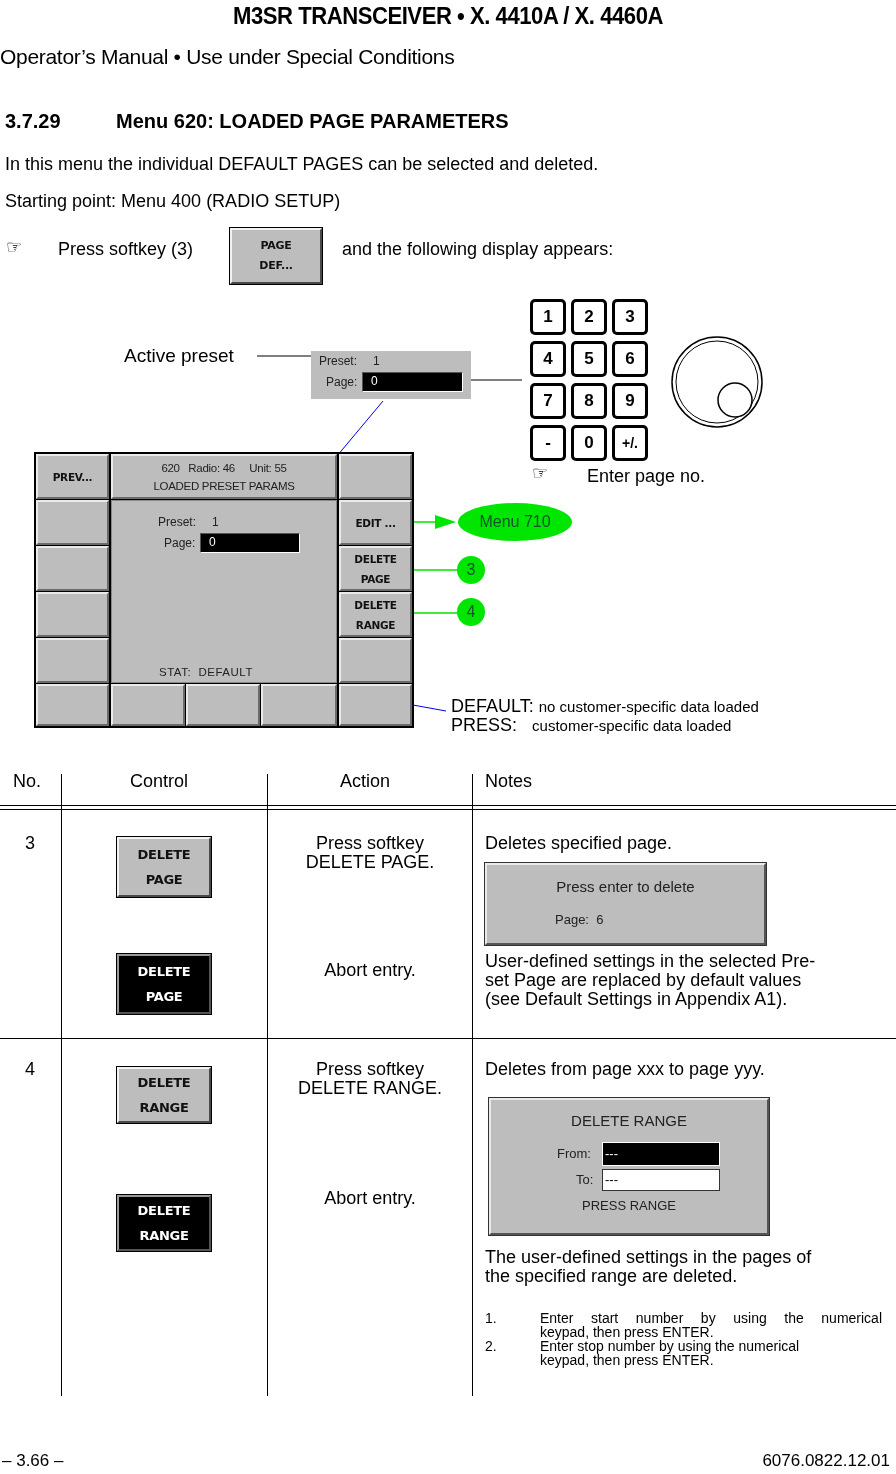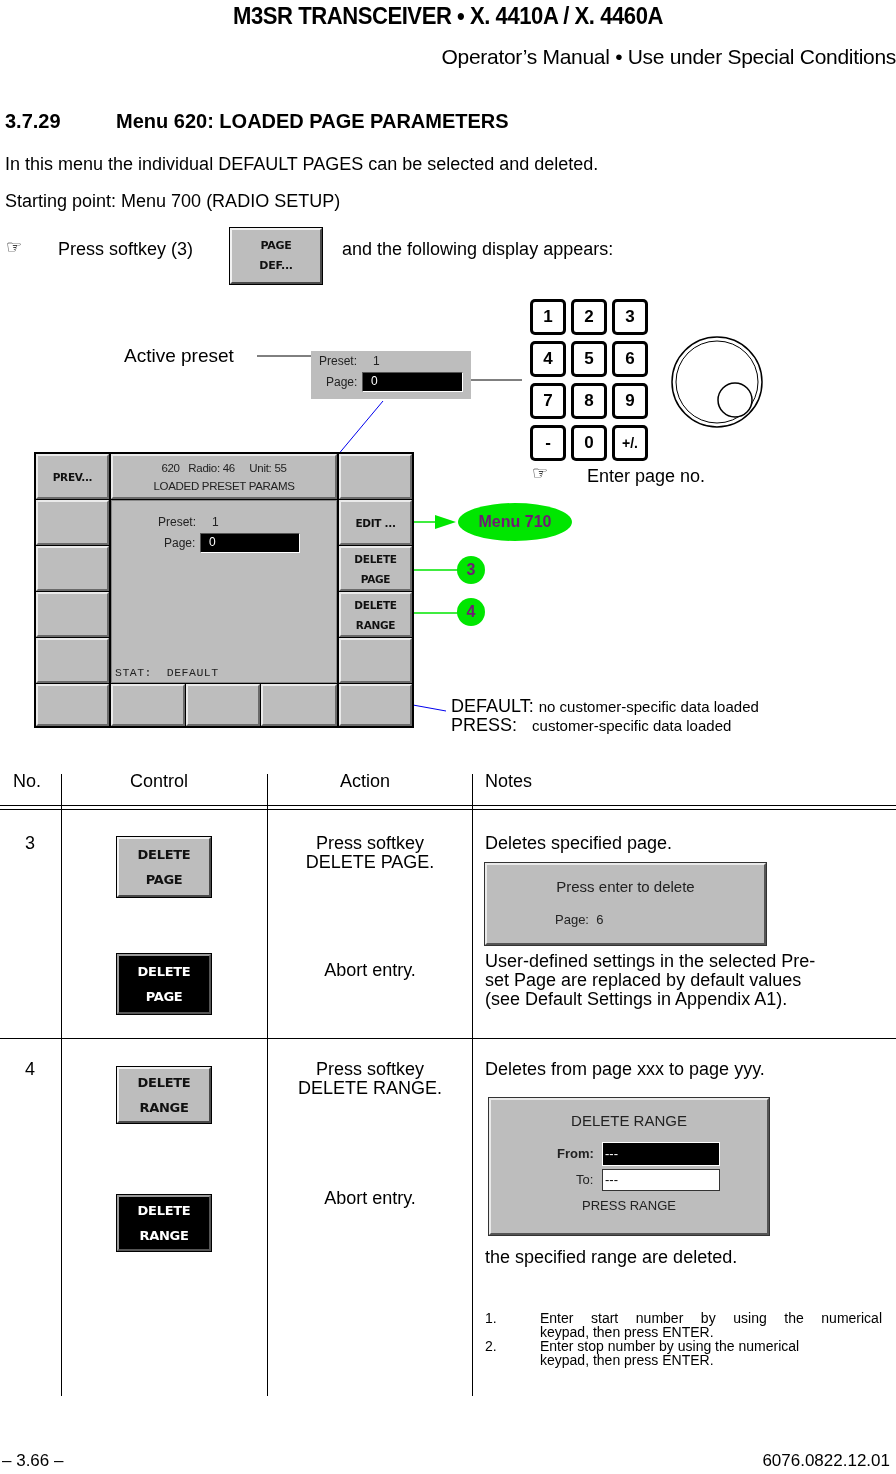--- a/index.html
+++ b/index.html
@@ -1,61 +1,61 @@
 <!DOCTYPE html>
 <html><head>
   <meta charset="utf-8">
   <style>
     * { box-sizing: border-box; margin: 0; padding: 0; }
     html, body { width: 896px; height: 1474px; background: #fff; overflow: hidden; }
     body { position: relative; font-family: "Liberation Sans", sans-serif; color: #000; }
     .abs { position: absolute; }
 
     .hdr-title { top: 2px; left: 0; width: 896px; text-align: center; font-size: 24px; font-weight: bold; letter-spacing: -0.5px; transform: scaleX(0.92); }
-    .hdr-sub { top: 45px; left: 0; width: 896px; text-align: right; font-size: 21px; letter-spacing: -0.3px; padding-left: 20px; }
+    .hdr-sub { top: 45px; left: 0; width: 896px; text-align: left; font-size: 21px; letter-spacing: -0.3px; }
     .sec-num { top: 110px; left: 5px; font-size: 20px; font-weight: bold; }
     .sec-title { top: 110px; left: 116px; font-size: 20px; font-weight: bold; }
     .intro { left: 5px; font-size: 18px; }
     .hand { font-size: 18px; }
 
     .softkey { background: #bdbdbd; border: 2px solid; border-color: #f2f2f2 #4a4a4a #4a4a4a #f2f2f2; outline: 1px solid #000; display: flex; flex-direction: column; align-items: center; justify-content: center; font-family: "DejaVu Sans", sans-serif; font-weight: bold; font-size: 11px; line-height: 20px; color: #111; letter-spacing: -0.3px; }
     .softkey.dark { background: #000; color: #fff; border-color: #9a9a9a #555 #555 #9a9a9a; }
 
     .preset-box { background: #bdbdbd; font-size: 12px; color: #222; }
     .pg-field { background: #000; color: #fff; border: 1px solid #fff; border-top-color: #555; border-left-color: #555; font-size: 12px; padding-left: 8px; line-height: 16px; }
 
     .key { width: 34px; height: 34px; border: 2px solid #000; border-radius: 4px; background: #fff; display: flex; align-items: center; justify-content: center; font-weight: bold; font-size: 17px; font-family: "Liberation Sans", sans-serif; box-shadow: inset 0 0 0 1px #fff, 0 0 0 1px #000; }
 
     .panel { left: 34px; top: 452px; width: 380px; height: 276px; background: #000; }
     .pcell { position: absolute; background: #bdbdbd; border: 2px solid; border-color: #eaeaea #6a6a6a #6a6a6a #eaeaea; display: flex; flex-direction: column; align-items: center; justify-content: center; font-family: "DejaVu Sans", sans-serif; font-weight: bold; font-size: 10.5px; line-height: 20px; color: #111; letter-spacing: -0.3px; }
     .pmain { position: absolute; background: #bdbdbd; border: 1px solid #888; }
-    .mono { font-family: Liberation Mono, monospace; }
-
-    .green-pill { background: #00e600; color: #701a75; font-weight: bold; display: flex; align-items: center; justify-content: center; }
+    .mono { font-family: Liberation Sans, sans-serif; margin-left: 44px; }
+
+    .green-pill { background: #00e600; color: #14532d; font-weight: normal; display: flex; align-items: center; justify-content: center; }
 
     .tbl-head { top: 771px; font-size: 18px; }
     .vline { position: absolute; width: 1px; background: #000; }
     .hline { position: absolute; height: 1px; background: #000; left: 0; width: 896px; }
     .cell-text { font-size: 18px; line-height: 19px; }
     .center { text-align: center; }
 
     .note-box { background: #bdbdbd; border: 2px solid; border-color: #eaeaea #555 #555 #eaeaea; outline: 1px solid #333; }
     .small-list { font-size: 14px; line-height: 14px; }
   </style>
 </head>
 <body>
 
 <div class="abs hdr-title">M3SR TRANSCEIVER   •   X. 4410A / X. 4460A</div>
 <div class="abs hdr-sub">Operator’s Manual  •  Use under Special Conditions</div>
 
 <div class="abs sec-num">3.7.29</div>
 <div class="abs sec-title">Menu 620: LOADED PAGE PARAMETERS</div>
 
 <div class="abs intro" style="top:154px;">In this menu the individual DEFAULT PAGES can be selected and deleted.</div>
-<div class="abs intro" style="top:191px;">Starting point: Menu 700 (RADIO SETUP)</div>
+<div class="abs intro" style="top:191px;">Starting point: Menu 400 (RADIO SETUP)</div>
 
 <div class="abs hand" style="top:236px;left:6px;">☞</div>
 <div class="abs intro" style="top:239px;left:58px;">Press softkey (3)</div>
 <div class="abs softkey" style="top:228px;left:230px;width:92px;height:56px;">
   <span>PAGE</span>
   <span>DEF...</span>
 </div>
 <div class="abs intro" style="top:239px;left:342px;">and the following display appears:</div>
 
 <div class="abs" style="top:345px;left:124px;font-size:19px;">Active preset</div>
@@ -205,27 +205,28 @@
 </div>
 <div class="abs cell-text center" style="top:1060px;left:268px;width:204px;">
   <div>Press softkey</div>
   <div>DELETE RANGE.</div>
 </div>
 <div class="abs cell-text center" style="top:1189px;left:268px;width:204px;">Abort entry.</div>
 
 <div class="abs cell-text" style="top:1060px;left:485px;">Deletes from page xxx to page yyy.</div>
 <div class="abs note-box" style="top:1098px;left:489px;width:280px;height:137px;">
   <div class="abs" style="top:12px;left:0;width:276px;text-align:center;font-size:15px;color:#222;">DELETE RANGE</div>
-  <div class="abs" style="top:46px;left:66px;font-size:13px;color:#222;font-weight:bold;">From:</div>
+  <div class="abs" style="top:46px;left:66px;font-size:13px;color:#222;">From:</div>
   <div class="abs" style="top:42px;left:111px;width:118px;height:24px;background:#000;color:#fff;font-size:13px;padding-left:2px;line-height:22px;border:1px solid #fff;">---</div>
   <div class="abs" style="top:72px;left:85px;font-size:13px;color:#222;">To:</div>
   <div class="abs" style="top:69px;left:111px;width:118px;height:22px;background:#fff;color:#000;font-size:13px;padding-left:2px;line-height:20px;border:1px solid #333;">---</div>
   <div class="abs" style="top:98px;left:0;width:276px;text-align:center;font-size:13px;color:#222;">PRESS RANGE</div>
 </div>
 <div class="abs cell-text" style="top:1248px;left:485px;">
+  <div>The user-defined settings in the pages of</div>
   <div>the specified range are deleted.</div>
 </div>
 <div class="abs small-list" style="top:1311px;left:485px;width:400px;">
   <div style="display:flex;">
     <span style="width:55px;">1.</span>
     <div>
       <div style="text-align:justify;text-align-last:justify;width:342px;">Enter start number by using the numerical</div>
       <div>keypad, then press ENTER.</div>
     </div>
   </div>

